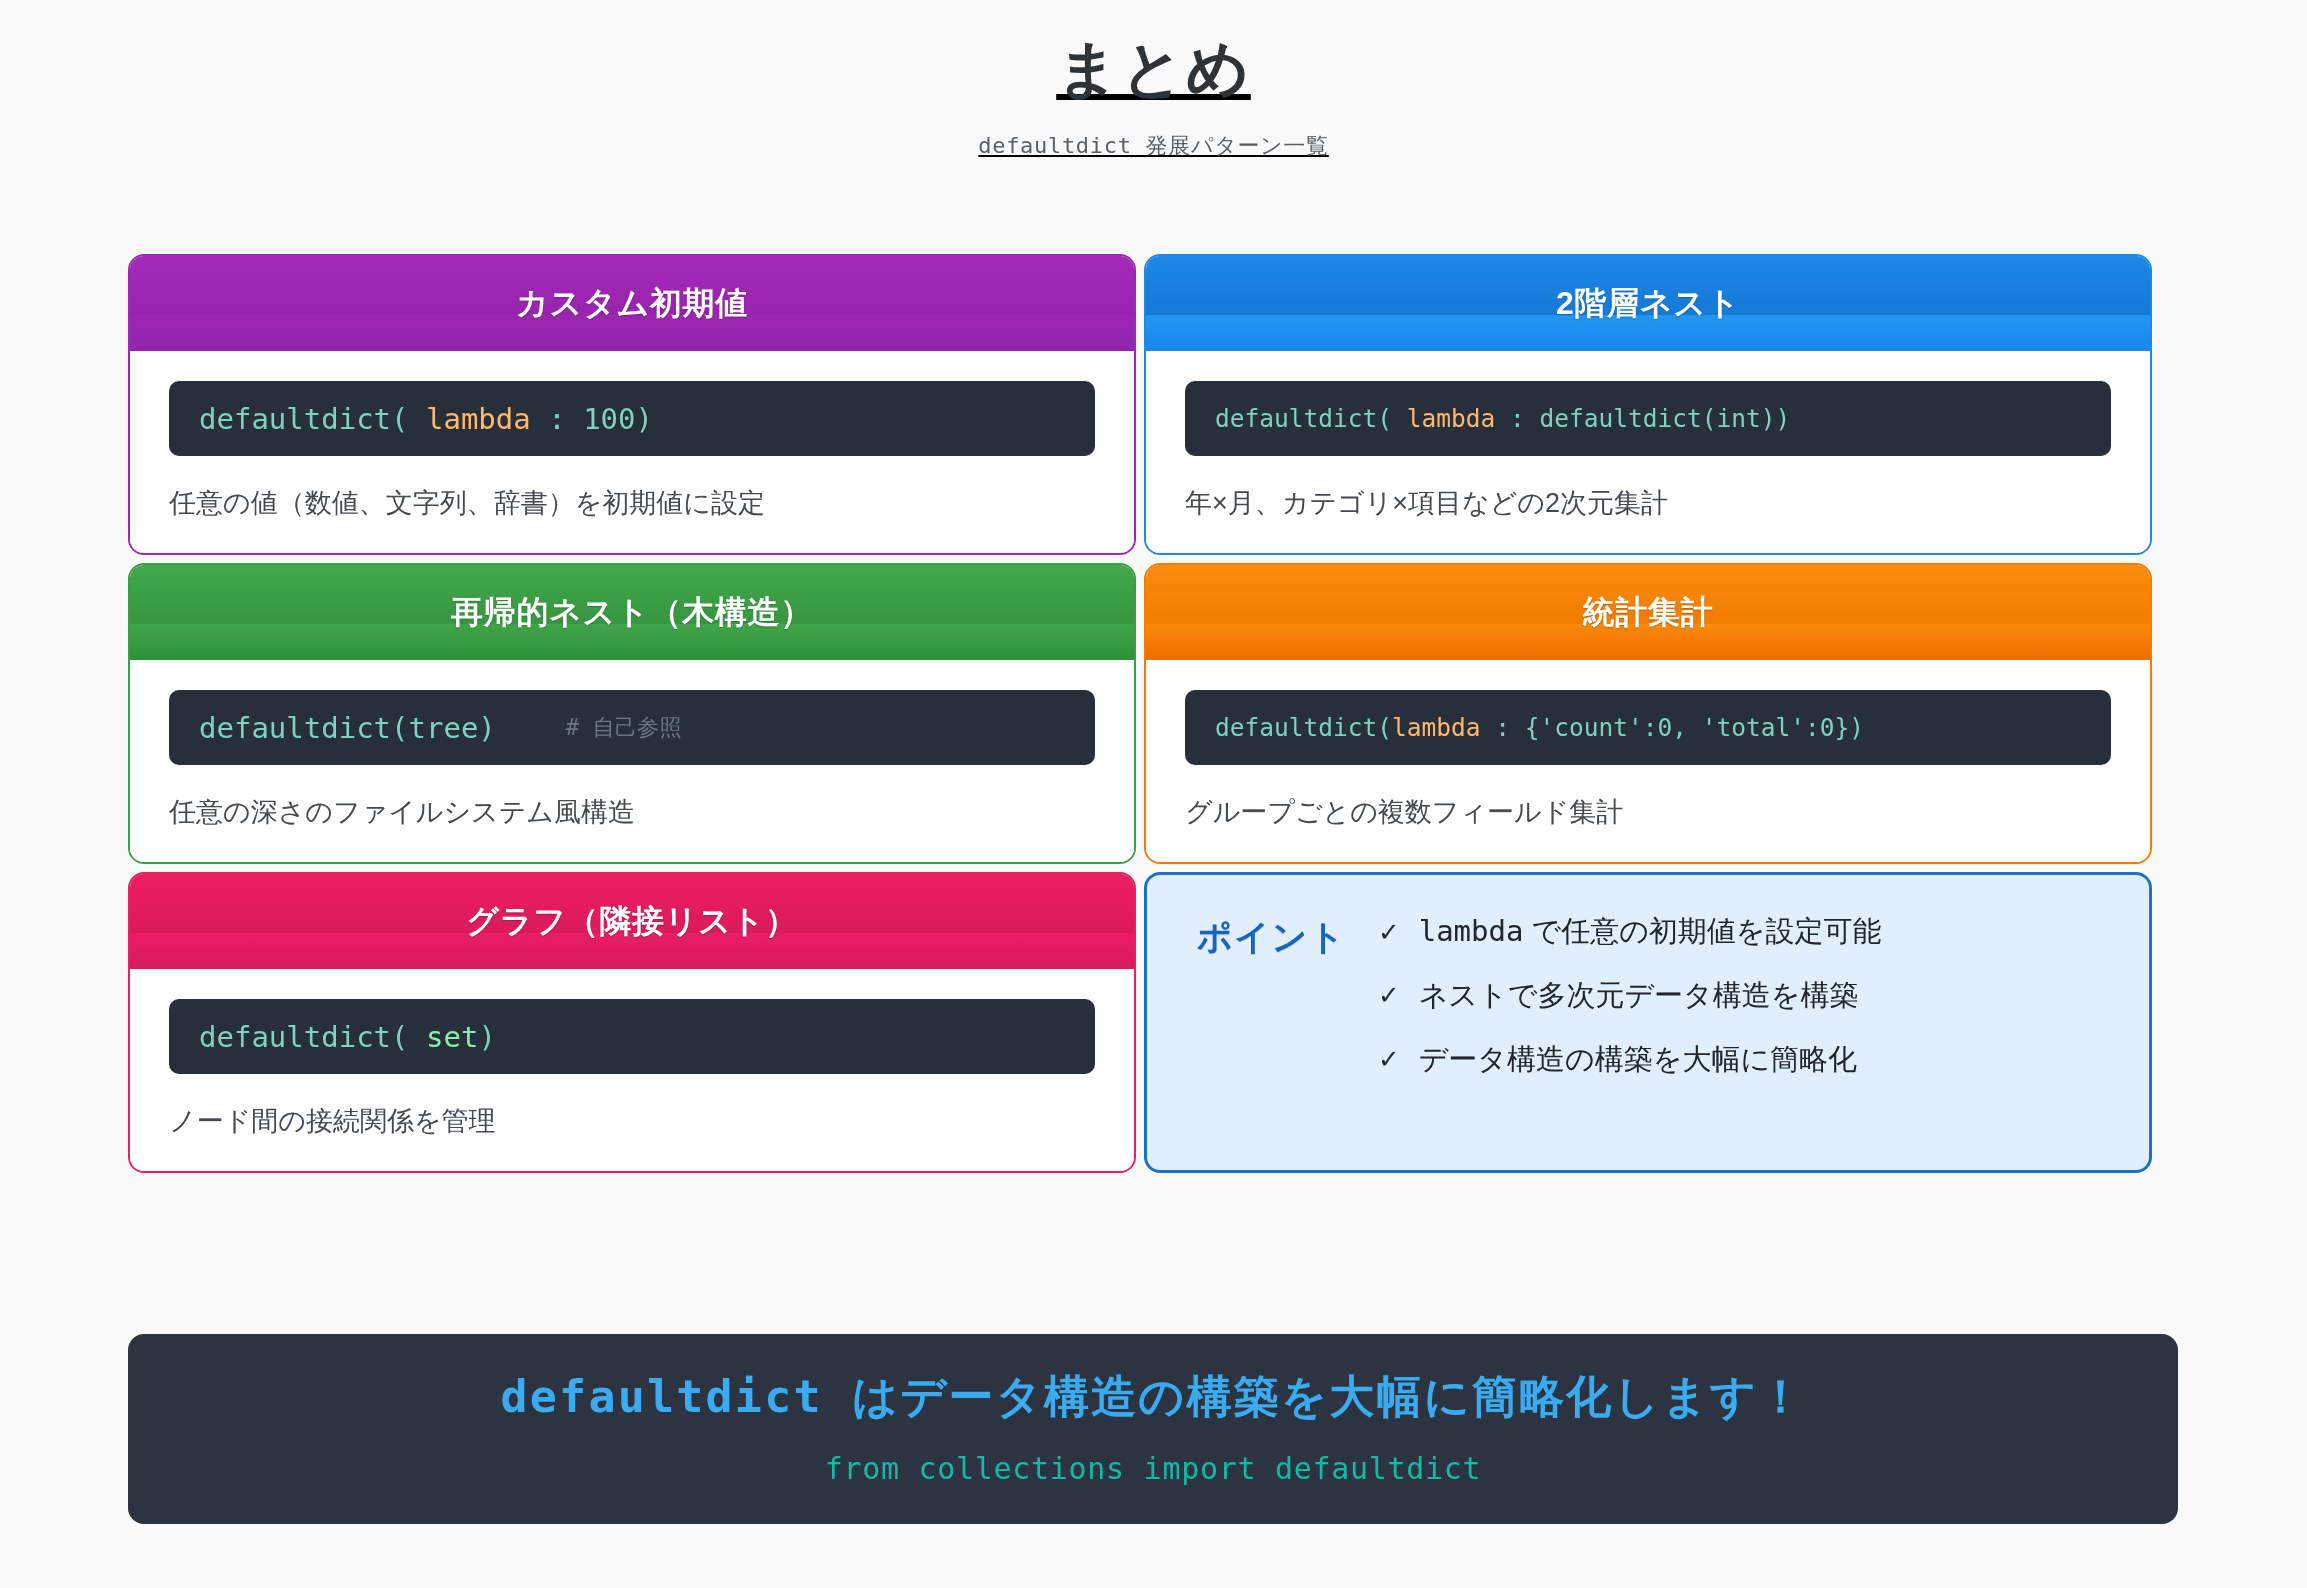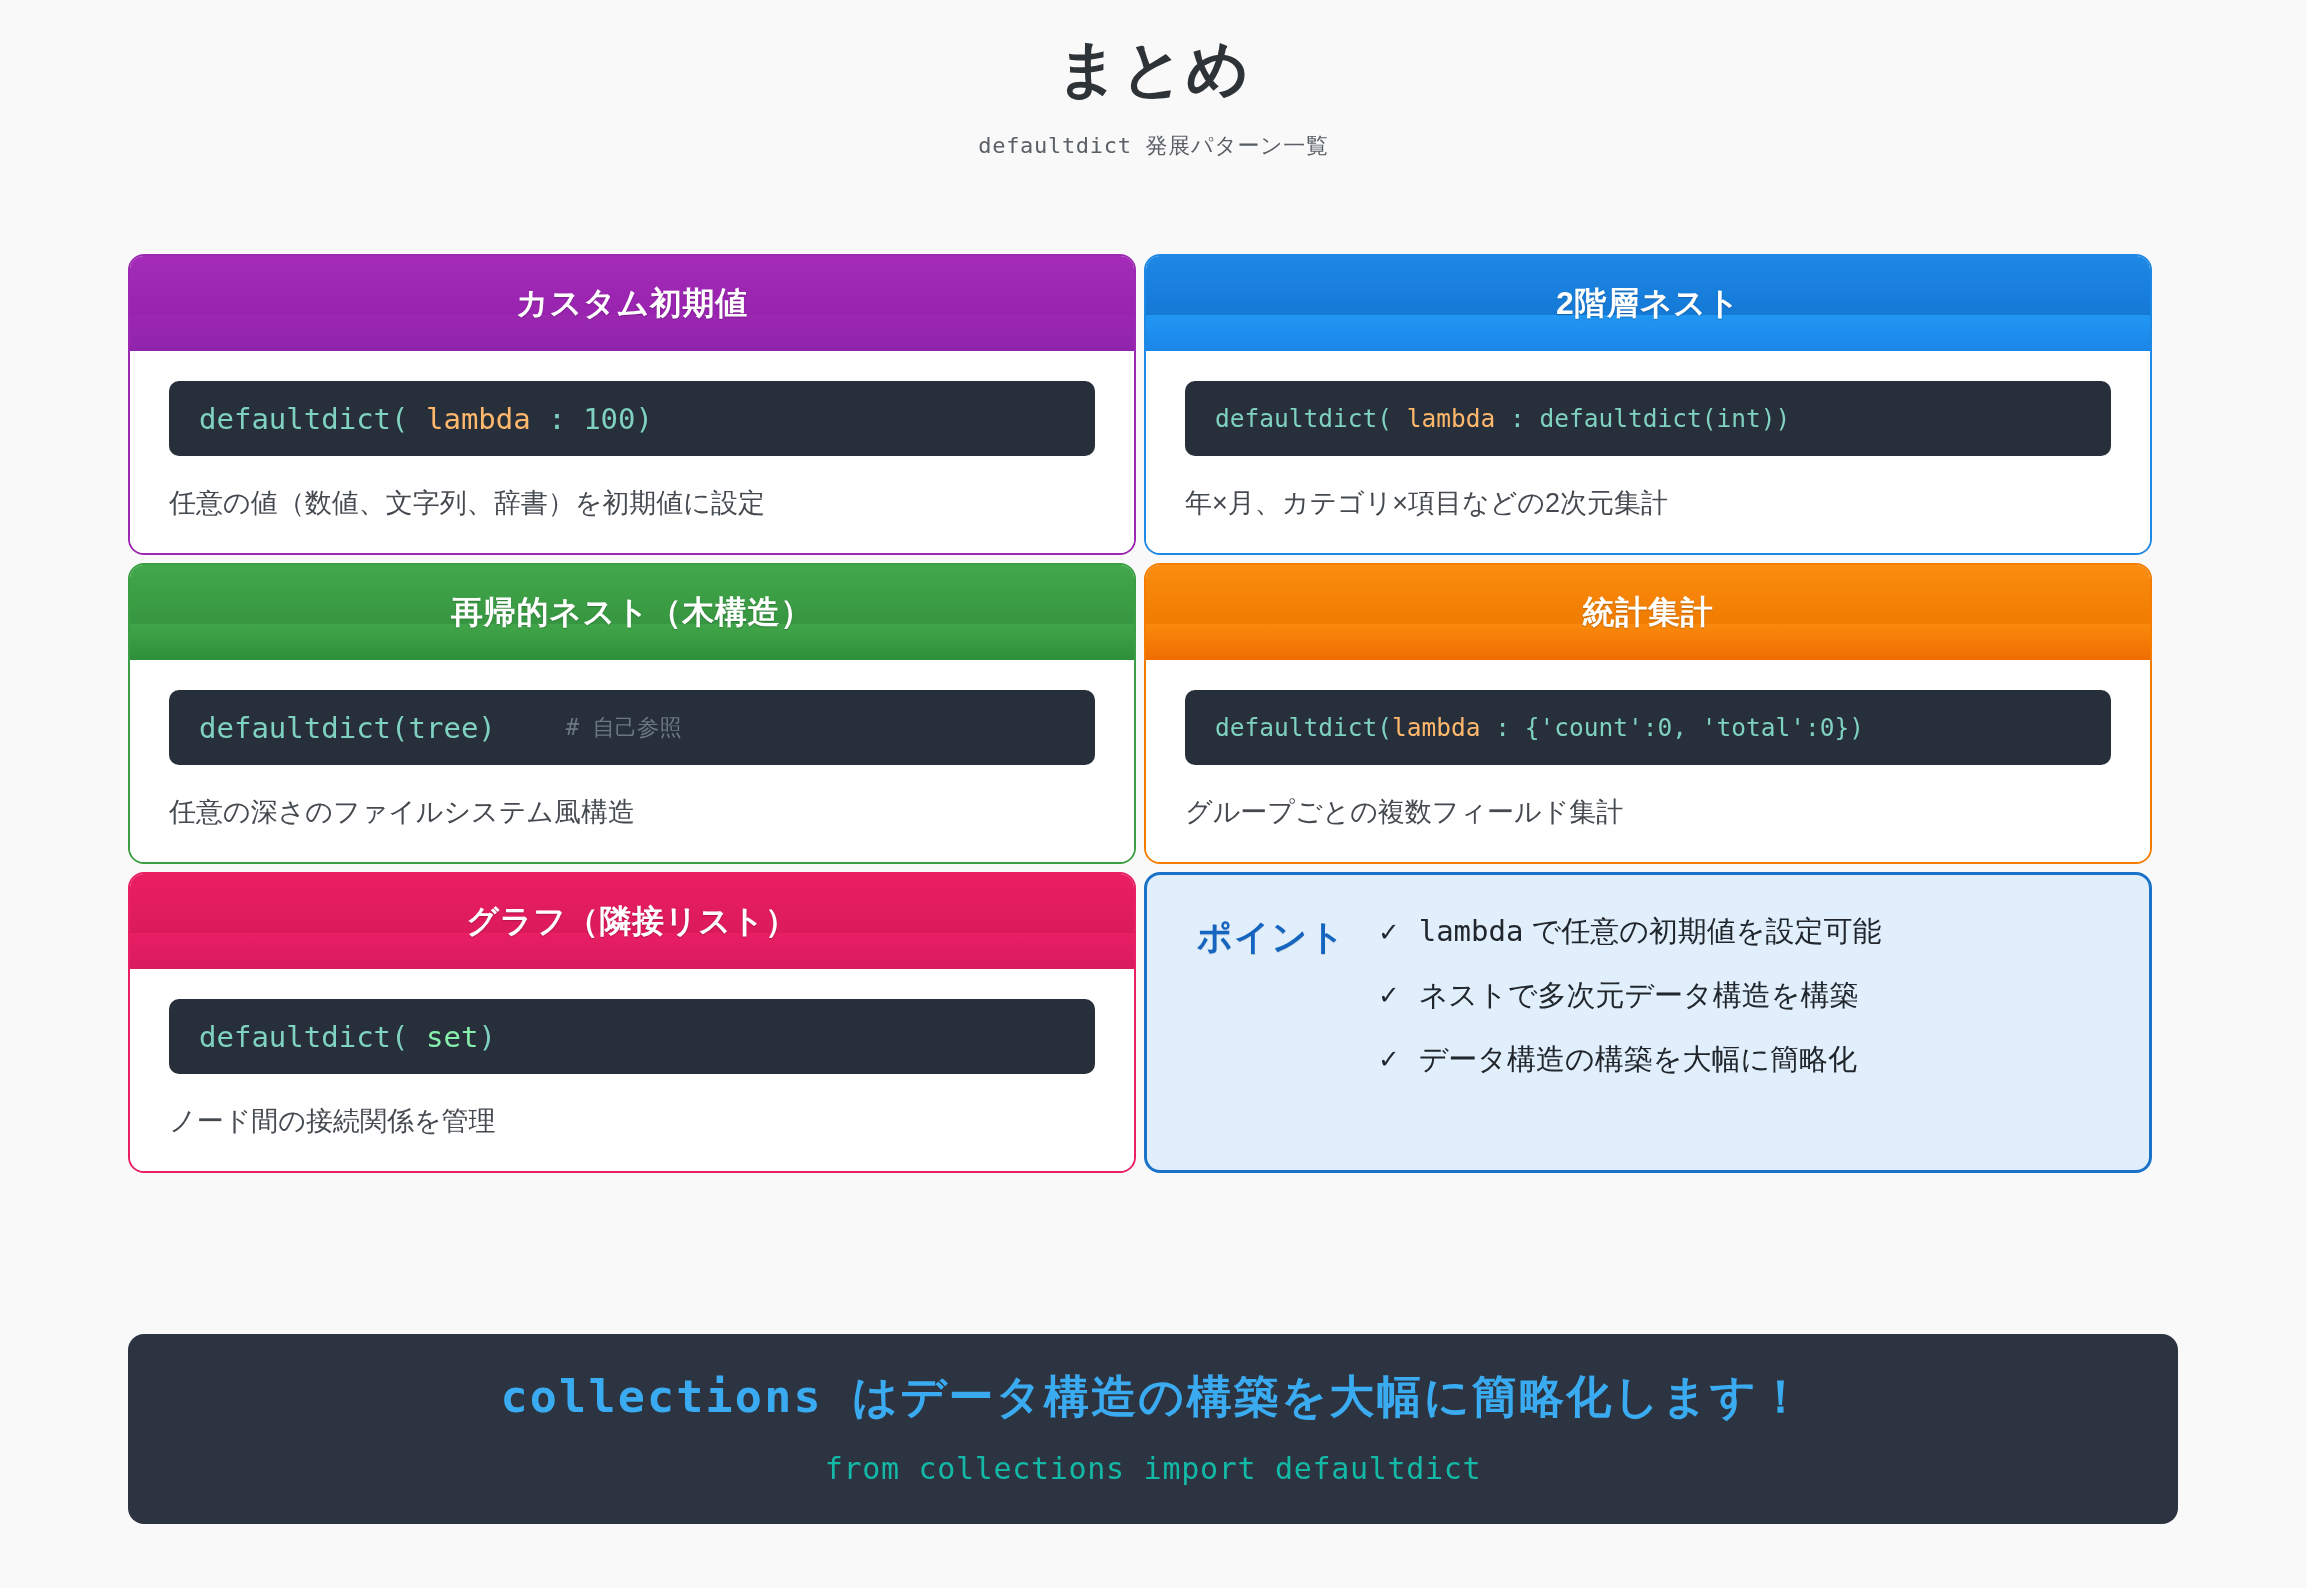--- a/index.html
+++ b/index.html
@@ -9,20 +9,21 @@
   body {
     width: 2307px; height: 1589px;
     font-family: "Liberation Sans", "DejaVu Sans", sans-serif;
     -webkit-font-smoothing: antialiased;
     overflow: hidden;
   }
   .page {
     position: relative;
     width: 2307px; height: 1341px;
     box-sizing: border-box;
+    text-decoration: underline;
   }
 
   
   .page-title {
     margin: 0;
     padding-top: 35px;
     text-align: center;
     font-size: 62px;
     font-weight: bold;
     color: #2e3338;
@@ -259,18 +260,18 @@
         <div class="point-item">
           <span class="check-icon">✓</span>
           <span>データ構造の構築を大幅に簡略化</span>
         </div>
       </div>
     </div>
 
   </div>
 
   <div class="banner">
-    <div class="banner-main">collections はデータ構造の構築を大幅に簡略化します！</div>
+    <div class="banner-main">defaultdict はデータ構造の構築を大幅に簡略化します！</div>
     <div class="banner-sub">from collections import defaultdict</div>
   </div>
 
 </div>
 
 
 </body></html>

